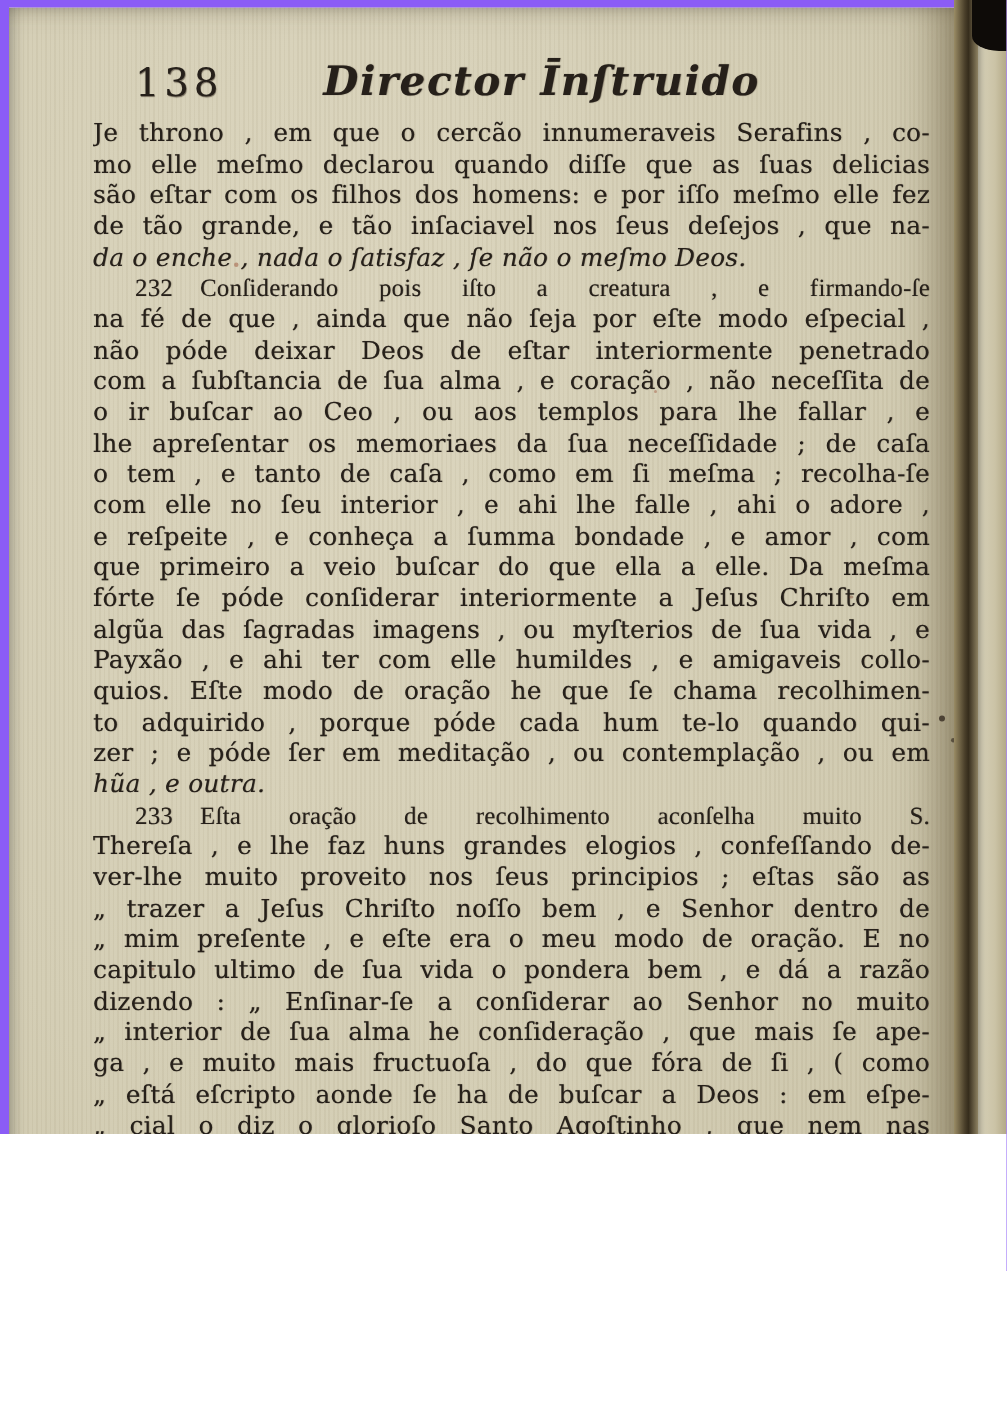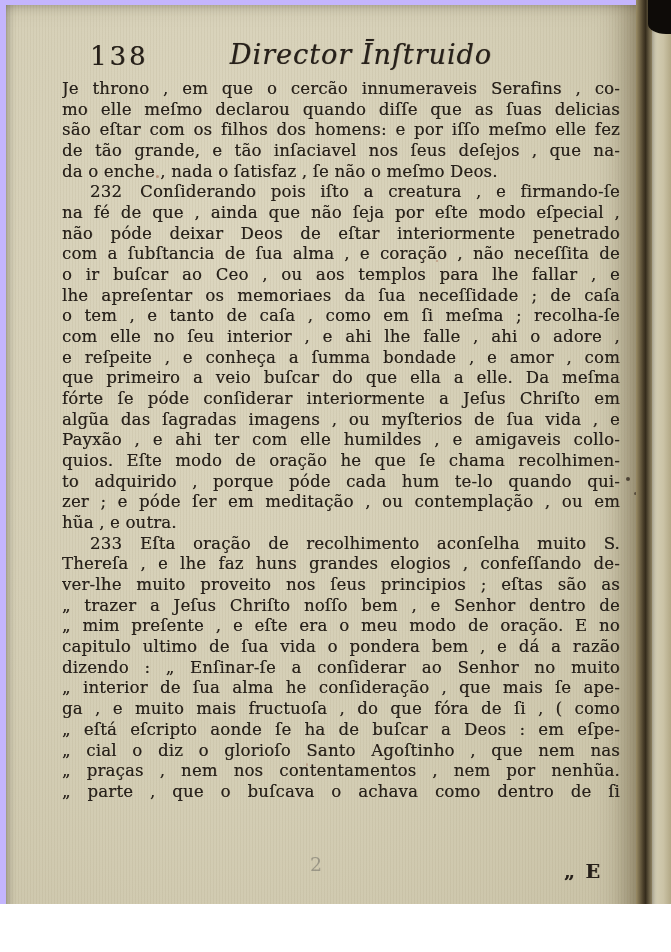--- a/index.html
+++ b/index.html
@@ -1,19 +1,19 @@
 <!DOCTYPE html>
 <html><head>
 <meta charset="utf-8">
 <style>
   html,body { margin:0; padding:0; }
   .screen {
     position: relative;
-    width: 671px; height: 904px;
-    background: #c4b5fd;
+    width: 671px; height: 756px;
+    background: #8b5cf6;
     overflow: hidden;
     font-family: "DejaVu Serif", serif;
   }
   
   .paper {
     position: absolute;
     left: 6px; top: 5px;
     width: 634px; height: 936px;
     background:
       repeating-linear-gradient(90deg, rgba(120,105,70,0.07) 0 1px, rgba(0,0,0,0) 1px 3px),
@@ -54,35 +54,36 @@
   .pagenum {
     position: absolute; left: 84px; top: 36px;
     font-size: 26px; letter-spacing: 3px;
     text-shadow: 0.4px 0.4px 0.6px rgba(40,30,20,0.55);
   }
   .title {
     position: absolute; left: 56px; top: 34px; width: 558px;
     text-align: center; text-indent: 40px;
     font-style: italic; font-size: 27px; letter-spacing: 1px;
     text-shadow: 0.4px 0.4px 0.7px rgba(40,30,20,0.55);
+    font-weight: bold;
   }
   
   .text-block {
     position: absolute; left: 56px; top: 74px; width: 558px;
     font-size: 16.5px; line-height: 20.68px; letter-spacing: 0.2px;
     text-shadow: 0.3px 0.3px 0.5px rgba(40,30,20,0.5);
     overflow: visible;
   }
   .line {
     height: 20.68px; overflow: hidden;
     text-align: justify; text-align-last: justify; text-justify: inter-word;
     white-space: nowrap;
   }
-  .line.plain { text-align-last: left; }
-  .line.indent { padding-left: 28px; }
+  .line.plain { text-align-last: left; font-style: italic; }
+  .line.indent { padding-left: 28px; font-family: Liberation Serif, serif; }
   .num { margin-right: 18px; }
   .it { font-style: italic; }
   .catchword {
     position: absolute; left: 56px; top: 855px; width: 540px;
     text-align: right; font-size: 19px; font-weight: bold;
     letter-spacing: 2px;
     text-shadow: 0.4px 0.4px 0.6px rgba(40,30,20,0.55);
   }
   .showthrough {
     position: absolute; left: 304px; top: 848px;

